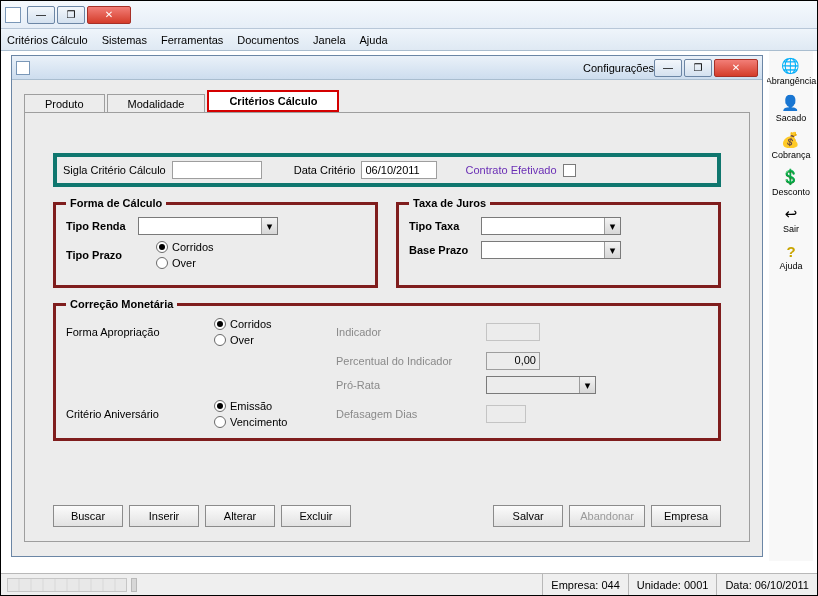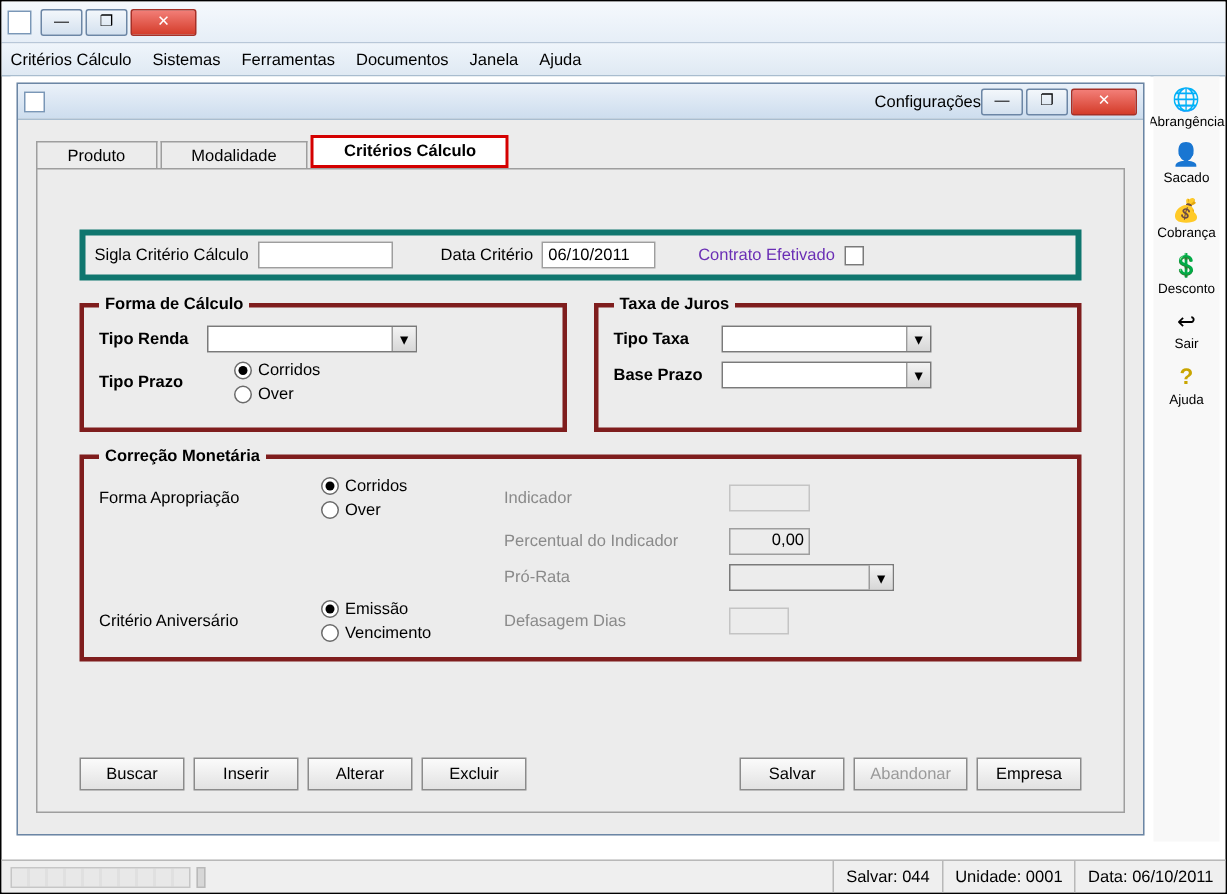--- a/index.html
+++ b/index.html
@@ -373,21 +373,21 @@
     </div>
   </div>
 </div>
 
 <div class="statusbar">
   <div class="status-left">
     <div class="status-grip"></div>
     <div class="status-handle"></div>
   </div>
   <div class="status-cell">
-    <span>Salvar:</span>&nbsp;<span>044</span>
+    <span>Empresa:</span>&nbsp;<span>044</span>
   </div>
   <div class="status-cell">
     <span>Unidade:</span>&nbsp;<span>0001</span>
   </div>
   <div class="status-cell">
     <span>Data:</span>&nbsp;<span>06/10/2011</span>
   </div>
 </div>
 
 </body></html>

